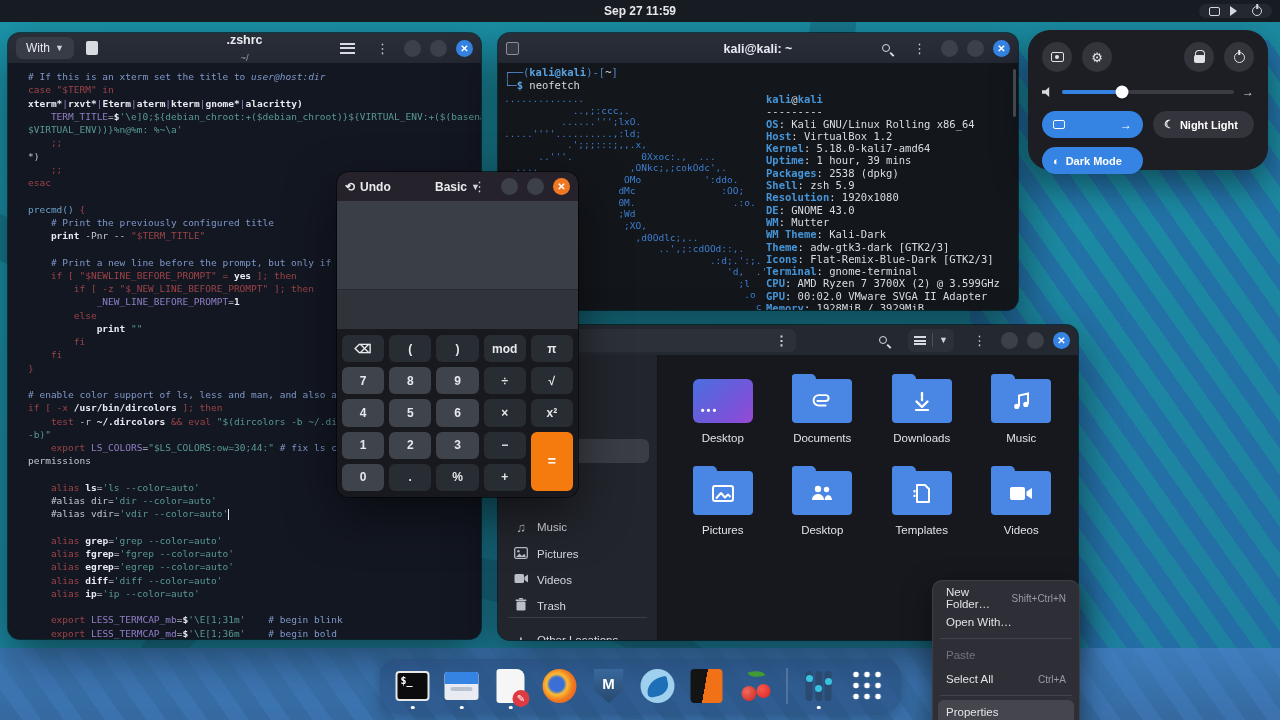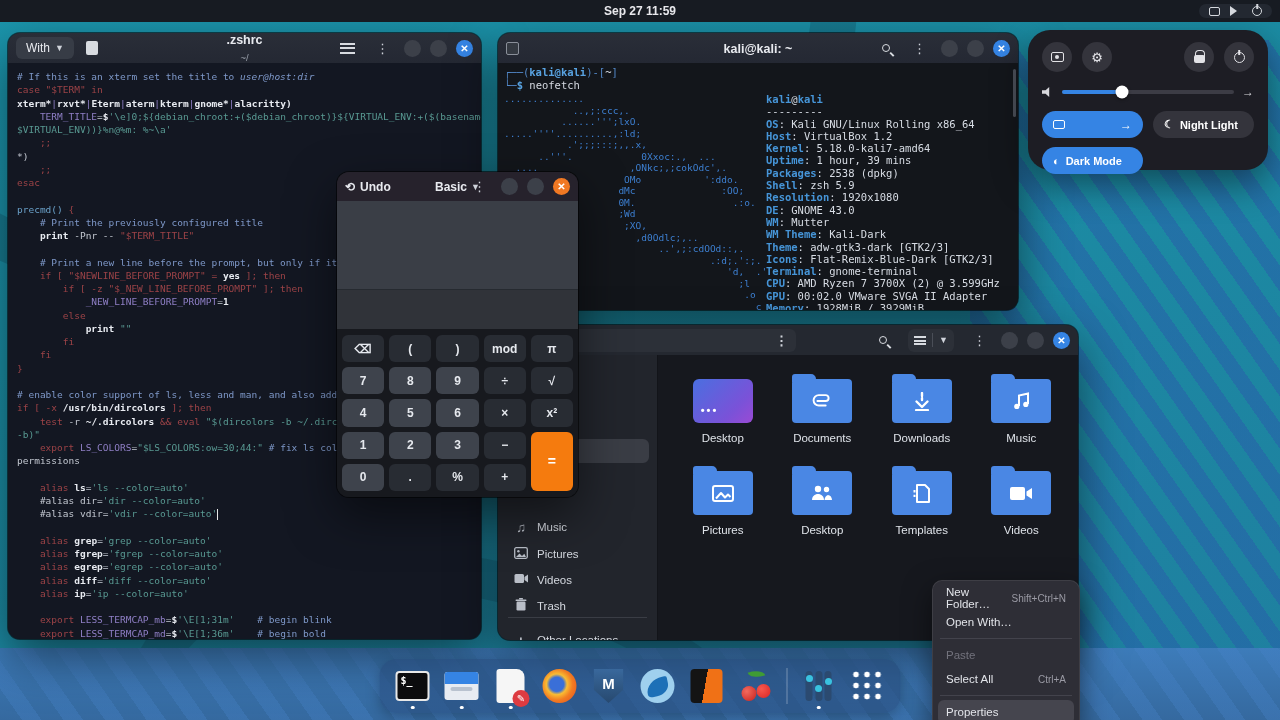--- a/index.html
+++ b/index.html
@@ -44,21 +44,21 @@
   .wbtn { width:17px; height:17px; border-radius:50%; background:#3c4049; }
   .wbtn.close-blue { background:#3584e4; color:#fff; font-size:10px; line-height:17px; text-align:center; font-weight:bold;}
   .wbtn.close-orange { background:#f07823; color:#fff; font-size:10px; line-height:17px; text-align:center; font-weight:bold;}
   .kebab { color:#cfd3da; font-size:13px; padding:0 6px; }
   .hamburger { width:15px; height:11px; background:repeating-linear-gradient(to bottom,#d8dbe0 0 2px, transparent 2px 4.5px); margin:0 6px;}
 
   
   #editor { left:8px; top:33px; width:473px; height:606px; z-index:10; background:#131722;}
   .open-btn { background:#373c46; border-radius:6px; font-size:12px; padding:4px 10px; color:#e8eaef; display:flex; gap:5px; align-items:center;}
   .newdoc-ic { width:12px; height:14px; background:#d8dbe0; border-radius:2px; margin-left:12px; }
-  .ed-body { position:absolute; top:30px; bottom:0; left:0; right:0; background:#131722; padding:7px 0 0 9px;
+  .ed-body { position:absolute; top:30px; bottom:0; left:0; right:0; background:#131722; padding:7px 0 0 20px;
     font-family:"DejaVu Sans Mono", monospace; font-size:9.5px; line-height:13.25px; white-space:pre; }
   .ed-body div { height:13.25px; }
   .tc{color:#7e98c9;} .tci{color:#7e98c9; font-style:italic;}
   .tk{color:#9d4347;} .ts{color:#589992;} .tv{color:#8f7fc6;}
   .tb{color:#e8ebf1; font-weight:bold;margin-top:28px;} .td{color:#c3c8d1;} .tf{color:#6aa0c8;margin-top:8px;}
   .caret{display:inline-block;width:1px;height:11px;background:#e8e8e8;vertical-align:middle;}
 
   
   #terminal { left:498px; top:33px; width:520px; height:277px; z-index:20; background:#121419; }
   .term-body { position:absolute; top:30px; left:0; right:0; bottom:0; background:#13161b; padding:3px 4px 0 6px;

